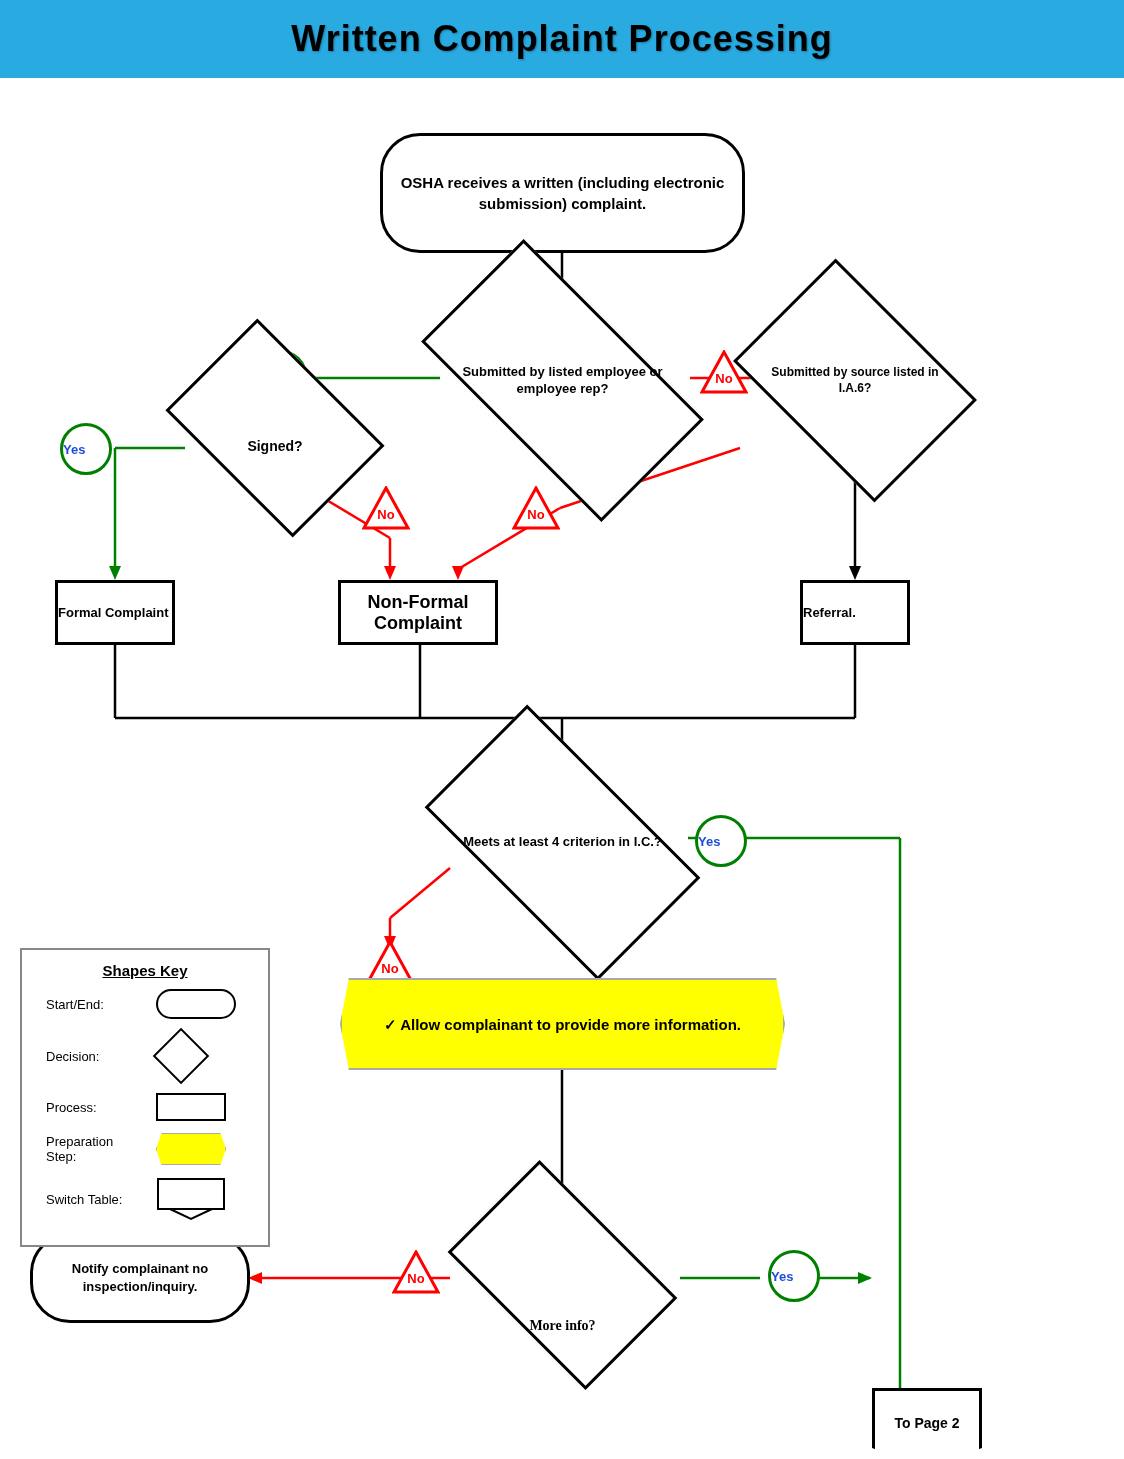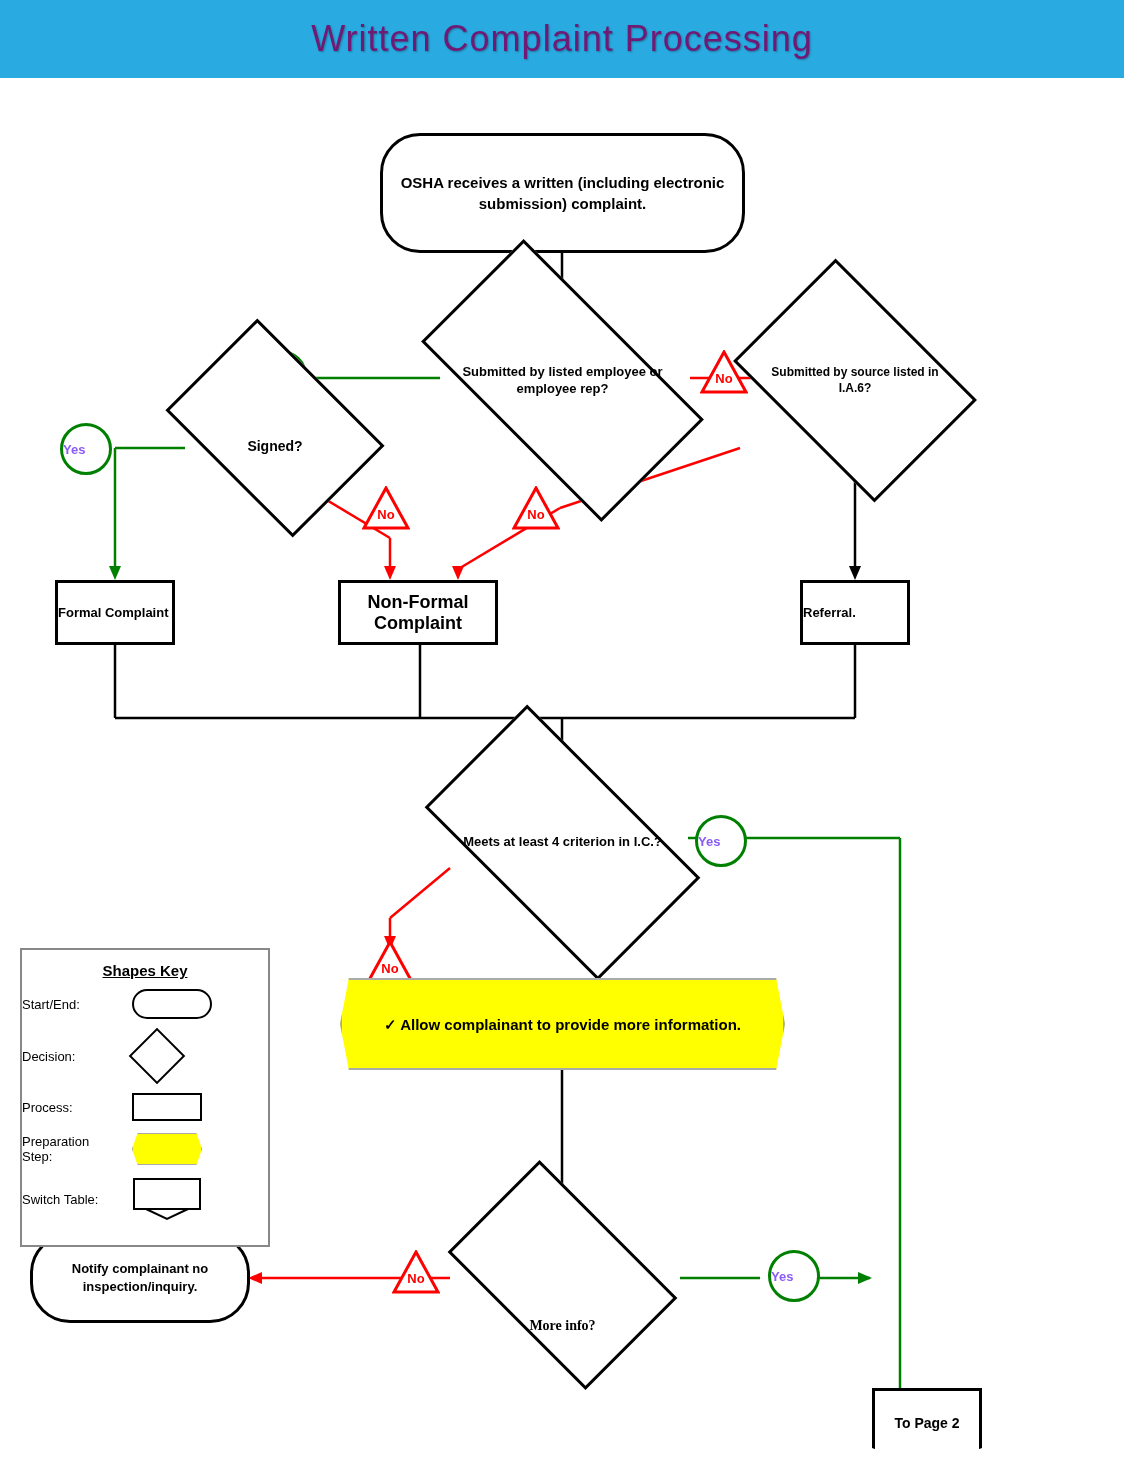--- a/index.html
+++ b/index.html
@@ -12,23 +12,23 @@
     }
 
     
     .header {
       background: #29abe2;
       width: 100%;
       padding: 18px 10px;
       text-align: center;
     }
     .header h1 {
-      color: #701a75;
+      color: #000000;
       font-size: 36px;
-      font-weight: 400;
+      font-weight: 700;
       letter-spacing: 1px;
       text-shadow: 1px 1px 2px rgba(0,0,0,0.3);
     }
 
     
     .flowchart {
       position: relative;
       width: 1124px;
       height: 1390px;
     }
@@ -81,37 +81,37 @@
     }
 
     
     .circle {
       border-radius: 50%;
       border: 3px solid;
       background: #fff;
       font-weight: bold;
       font-size: 14px;
     }
-    .circle-green { border-color: #008000; color: #8b5cf6; }
+    .circle-green { border-color: #008000; color: #1d4ed8; }
 
     
     .arrows-svg {
       position: absolute;
       top: 0; left: 0;
       width: 1124px;
       height: 1390px;
       pointer-events: none;
     }
 
     
     .legend {
       position: absolute;
       border: 2px solid #888;
       background: #fff;
-      padding: 12px 0;
+      padding: 12px 24px;
       left: 20px;
       top: 870px;
       width: 250px;
     }
     .legend-title {
       font-weight: bold;
       font-size: 15px;
       text-decoration: underline;
       text-align: center;
       margin-bottom: 10px;

